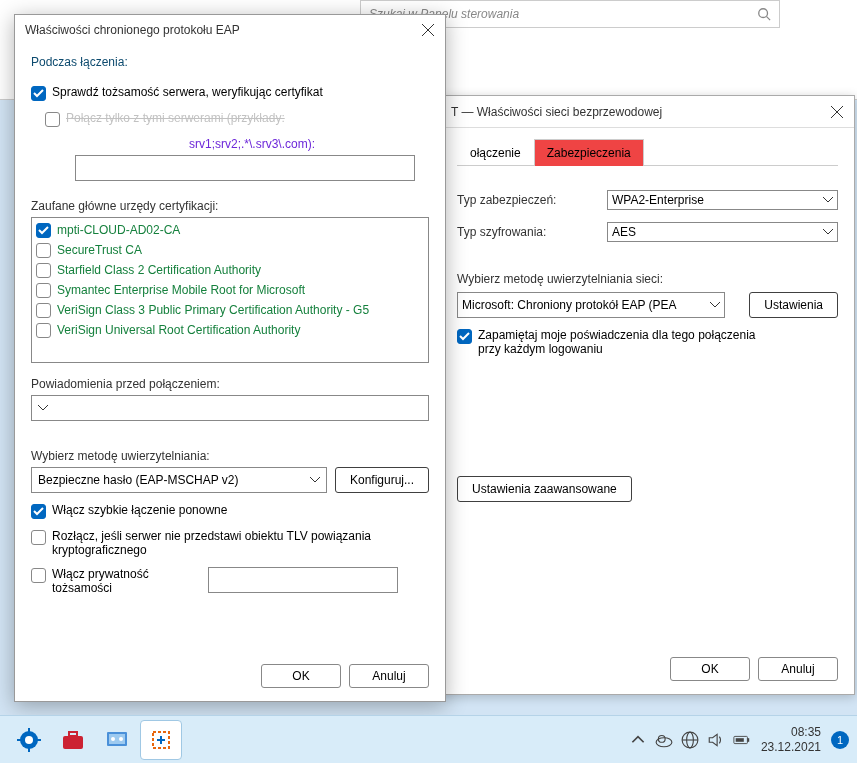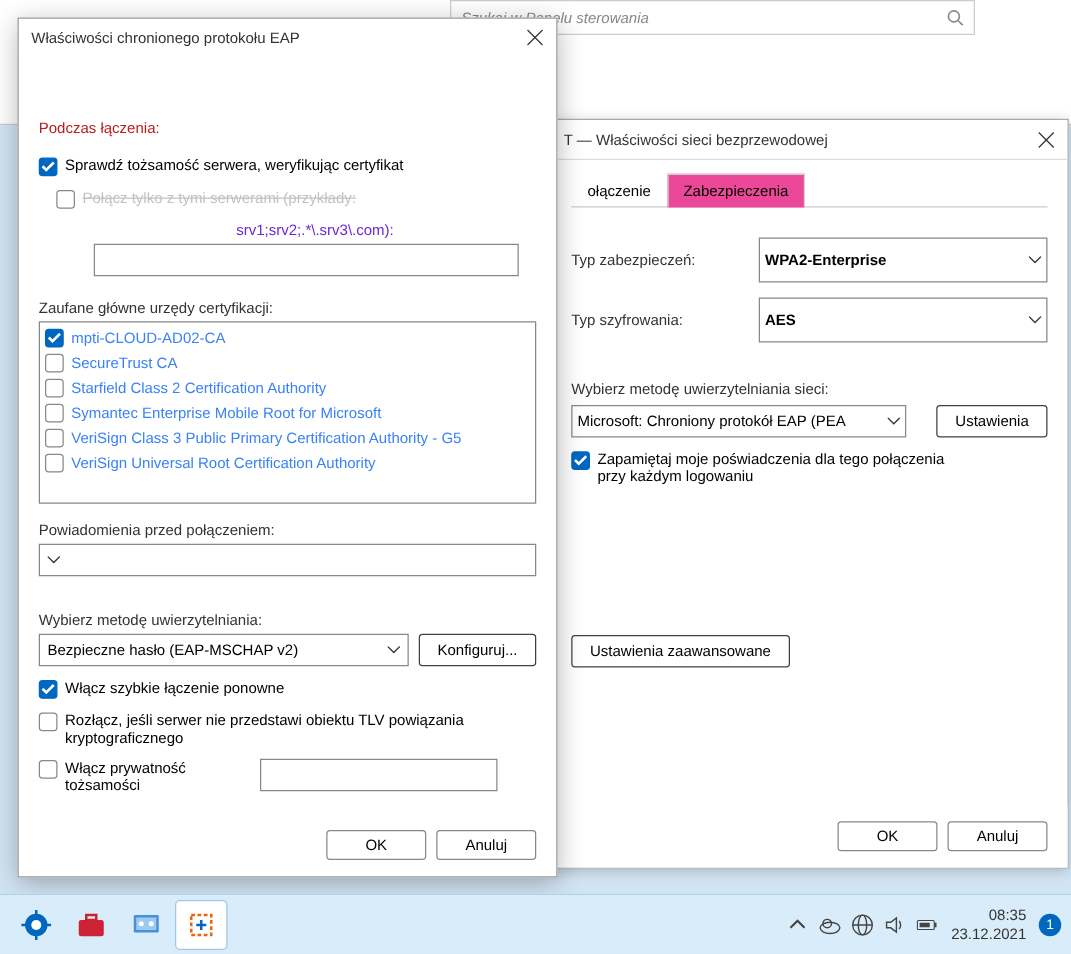--- a/index.html
+++ b/index.html
@@ -12,25 +12,25 @@
   
   
   .wireless-window { position: absolute; top: 95px; left: 440px; width: 415px; height: 600px; background: #fff; border: 1px solid #aaa; box-shadow: 0 2px 10px rgba(0,0,0,0.2); display: flex; flex-direction: column; }
   .wireless-titlebar { height: 32px; display: flex; align-items: center; justify-content: space-between; padding: 0 10px; border-bottom: 1px solid #ddd; }
   .wireless-title { color: #333; font-size: 12px; white-space: nowrap; }
   .close-x { width: 14px; height: 14px; cursor: pointer; color: #333; }
   
   .wireless-body { padding: 10px 16px; flex: 1; }
   .tabs-row { display: flex; border-bottom: 1px solid #ccc; margin-bottom: 24px; }
   .tab { padding: 6px 12px; cursor: pointer; border: 1px solid transparent; border-bottom: none; position: relative; top: 1px; }
-  .tab.active { border-color: #ccc; background: #ec4899; border-top: 1px solid #ccc; }
+  .tab.active { border-color: #ccc; background: #ef4444; border-top: 1px solid #ccc; }
   
   .form-row { display: flex; align-items: center; margin-bottom: 12px; }
   .form-label { width: 150px; color: #333; }
-  .form-select { flex: 1; height: 36px; border: 1px solid #888; background: #fff; padding: 0 4px; display: flex; align-items: center; justify-content: space-between; cursor: pointer; font-weight: bold; }
+  .form-select { flex: 1; height: 20px; border: 1px solid #888; background: #fff; padding: 0 4px; display: flex; align-items: center; justify-content: space-between; cursor: pointer; }
   .chevron-down { width: 10px; height: 6px; }
   
   .section-label { margin-top: 30px; margin-bottom: 6px; color: #333; }
   .auth-row { display: flex; gap: 24px; align-items: center; }
   .auth-select { flex: 1; height: 26px; border: 1px solid #888; background: #fff; padding: 0 4px; display: flex; align-items: center; justify-content: space-between; cursor: pointer; }
   .btn { height: 26px; padding: 0 14px; border: 1px solid #404040; background: #fff; cursor: pointer; border-radius: 3px; display: inline-flex; align-items: center; justify-content: center; }
   
   .checkbox-row { display: flex; align-items: flex-start; gap: 6px; margin-top: 10px; }
   .checkbox { width: 15px; height: 15px; border: 1px solid #888; border-radius: 3px; flex-shrink: 0; margin-top: 1px; cursor: pointer; display: flex; align-items: center; justify-content: center; }
   .checkbox.checked { background: #0067c0; border-color: #0067c0; }
@@ -40,28 +40,28 @@
   
   .wireless-footer { height: 50px; display: flex; align-items: center; justify-content: flex-end; gap: 8px; padding: 0 16px; background: #fff; }
   .btn-ok, .btn-cancel { width: 80px; height: 24px; border: 1px solid #888; background: #fff; cursor: pointer; border-radius: 3px; display: flex; align-items: center; justify-content: center; }
   
   
   .eap-window { position: absolute; top: 14px; left: 14px; width: 432px; height: 688px; background: #fff; border: 1px solid #999; box-shadow: 0 4px 20px rgba(0,0,0,0.3); display: flex; flex-direction: column; }
   .eap-titlebar { height: 30px; display: flex; align-items: center; justify-content: space-between; padding: 0 10px; }
   .eap-title { color: #333; font-size: 12px; }
   
   .eap-body { padding: 10px 16px; flex: 1; overflow: hidden; }
-  .eap-heading { margin-bottom: 16px; color: #b91c1c; margin-top: 40px; }
+  .eap-heading { margin-bottom: 16px; color: #0c4a6e; }
   
   .servers-example { margin-left: 30px; color: #6d28d9; margin-top: 10px; text-align: center; }
   .servers-input { margin-left: 30px; margin-top: 4px; width: 340px; height: 26px; border: 1px solid #888; background: #fff; }
   
   .trusted-label { margin-top: 18px; margin-bottom: 4px; color: #333; }
   .trusted-list { width: 398px; height: 146px; border: 1px solid #888; overflow-y: auto; overflow-x: auto; padding: 2px 4px; position: relative; }
-  .trusted-item { display: flex; align-items: center; gap: 6px; padding: 2px 0; color: #3b82f6; white-space: nowrap; }
+  .trusted-item { display: flex; align-items: center; gap: 6px; padding: 2px 0; color: #15803d; white-space: nowrap; }
   .trusted-item .checkbox { width: 15px; height: 15px; }
   
   .notify-label { margin-top: 14px; margin-bottom: 4px; color: #333; }
   .notify-select { width: 398px; height: 26px; border: 1px solid #888; background: #fff; display: flex; align-items: center; justify-content: space-between; padding: 0 6px; cursor: pointer; }
   
   .auth-method-label { margin-top: 28px; margin-bottom: 4px; color: #333; }
   .auth-method-row { display: flex; gap: 8px; align-items: center; }
   .auth-method-select { flex: 1; height: 26px; border: 1px solid #888; background: #fff; display: flex; align-items: center; justify-content: space-between; padding: 0 6px; cursor: pointer; }
   
   .identity-row { display: flex; align-items: flex-start; gap: 6px; margin-top: 10px; }

